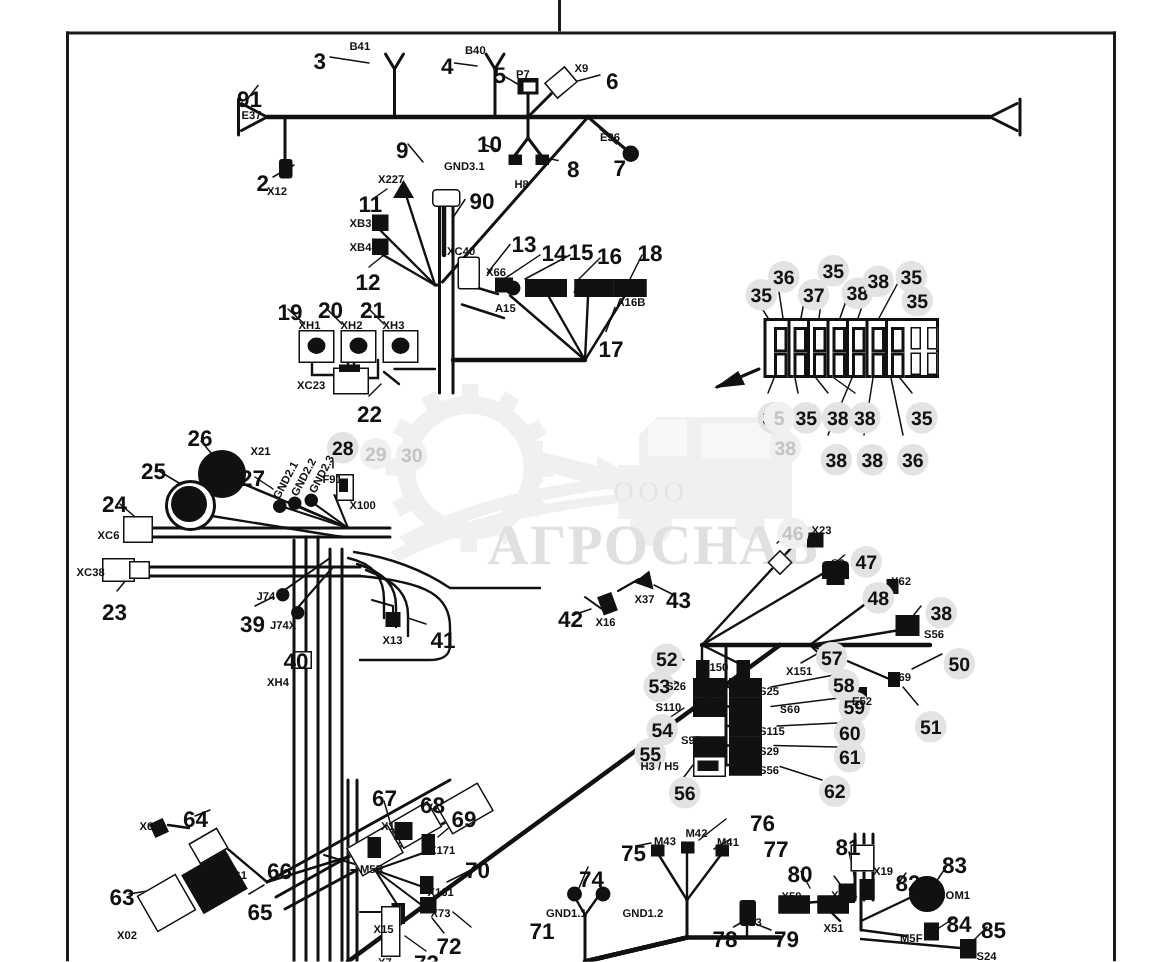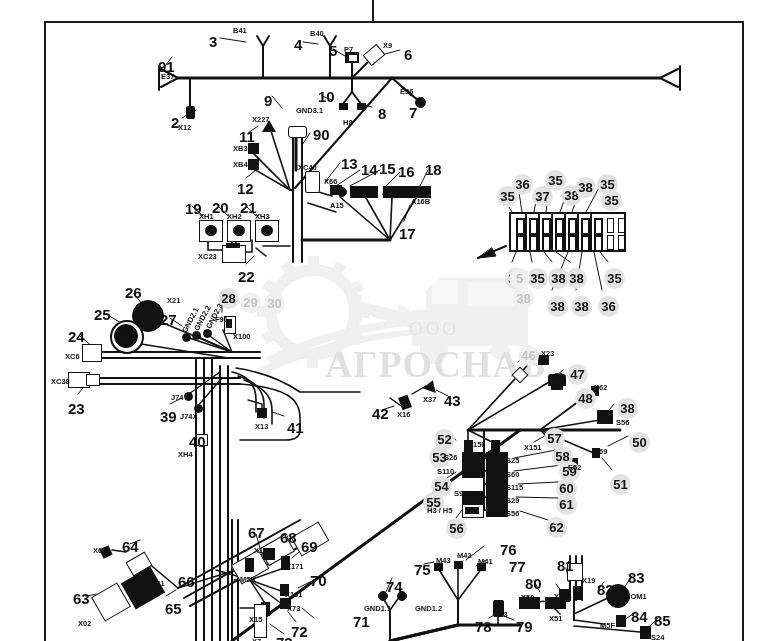--- a/index.html
+++ b/index.html
@@ -704,21 +704,21 @@
       <div class="lbl" style="left: 616px; top: 418px;">S56</div>
       <div class="lbl" style="left: 594px; top: 447px;">X69</div>
       <div class="lbl" style="left: 568px; top: 463px;">E52</div>
       <div class="lbl" style="left: 468px; top: 440px; text-align: right;">X150</div>
       <div class="lbl" style="left: 524px; top: 443px;">X151</div>
       <div class="lbl" style="left: 444px; top: 453px;">S26</div>
       <div class="lbl" style="left: 437px; top: 467px;">S110</div>
       <div class="lbl" style="left: 441px; top: 489px; padding-left: 13px;">S93</div>
       <div class="lbl" style="left: 427px; top: 506px;">H3 / H5</div>
       <div class="lbl" style="left: 506px; top: 456px;">S25</div>
-      <div class="lbl" style="left: 506px; top: 470px;">S60</div>
+      <div class="lbl" style="left: 520px; top: 470px; font-family: Liberation Mono, monospace;">S60</div>
       <div class="lbl" style="left: 506px; top: 483px;">S115</div>
       <div class="lbl" style="left: 506px; top: 496px;">S29</div>
       <div class="lbl" style="left: 506px; top: 509px;">S56</div>
       <div class="lbl" style="left: 93px; top: 546px;">X6</div>
       <div class="lbl" style="left: 150px; top: 579px;">XC1</div>
       <div class="lbl" style="left: 78px; top: 619px;">X02</div>
       <div class="lbl" style="left: 254px; top: 546px;">X130</div>
       <div class="lbl" style="left: 240px; top: 575px;">M5R</div>
       <div class="lbl" style="left: 286px; top: 562px;">X171</div>
       <div class="lbl" style="left: 285px; top: 590px;">X161</div>

